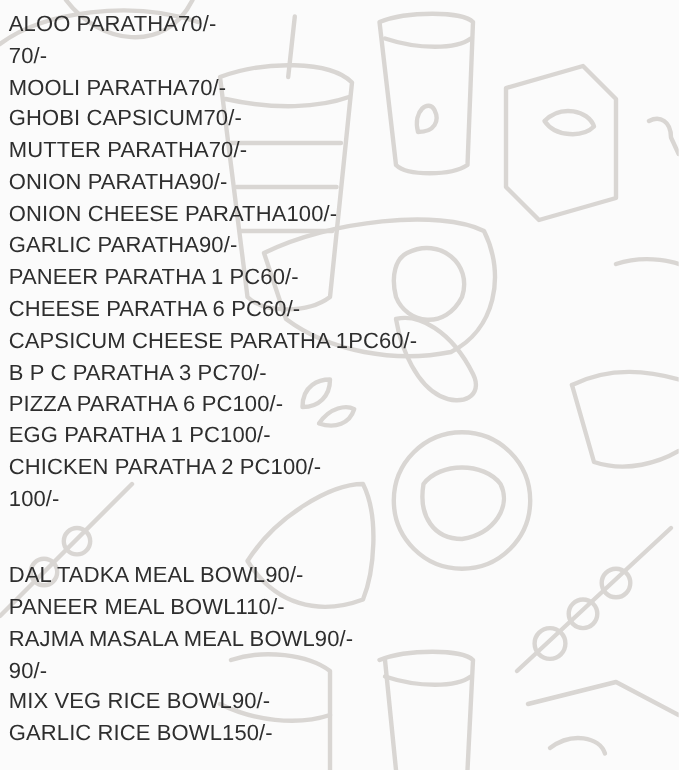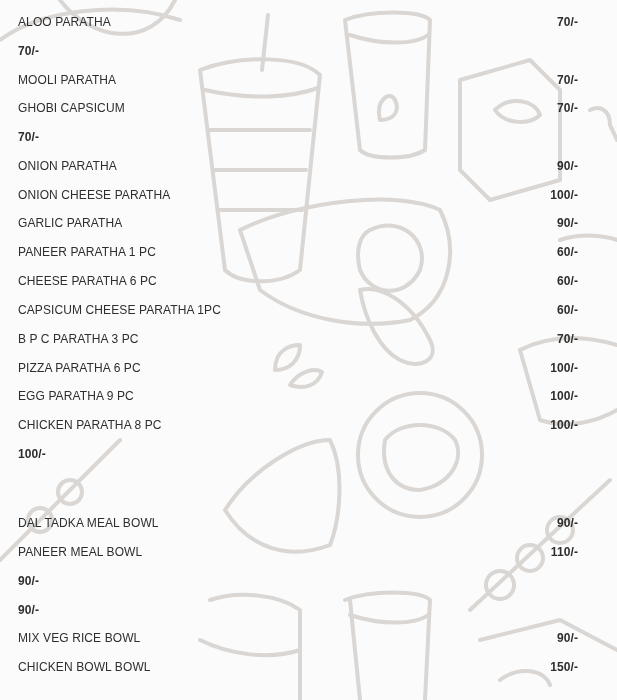--- a/index.html
+++ b/index.html
@@ -29,36 +29,35 @@
       stroke-linejoin: round;
     }
     .menu {
       position: absolute;
       left: 0; top: 0;
       width: 617px; height: 700px;
       z-index: 1;
     }
     .row {
       position: absolute;
-      left: 18px;
+      left: 8px;
       width: 560px;
       height: 24px;
       display: flex;
-      justify-content: space-between;
+      justify-content: flex-start;
       align-items: center;
-      font-size: 12px;
+      font-size: 20px;
       letter-spacing: 0.1px;
     }
     .row .name {
       white-space: nowrap;
     }
     .row .price {
       text-align: right;
       white-space: nowrap;
-      font-weight: bold;
     }
   </style>
 </head>
 <body>
 
 <svg class="doodles" viewBox="0 0 617 700">
 
   <path d="M0 40 C 40 10, 120 0, 180 20"></path>
   <path d="M60 0 C 90 40, 150 50, 175 0"></path>
 
@@ -123,20 +122,21 @@
   </div>
   <div class="row" style="top:68px">
     <span class="name">MOOLI PARATHA</span>
     <span class="price">70/-</span>
   </div>
   <div class="row" style="top:96px">
     <span class="name">GHOBI CAPSICUM</span>
     <span class="price">70/-</span>
   </div>
   <div class="row" style="top:125px">
+    <span class="name">MUTTER PARATHA</span>
     <span class="price">70/-</span>
   </div>
   <div class="row" style="top:154px">
     <span class="name">ONION PARATHA</span>
     <span class="price">90/-</span>
   </div>
   <div class="row" style="top:183px">
     <span class="name">ONION CHEESE PARATHA</span>
     <span class="price">100/-</span>
   </div>
@@ -158,46 +158,47 @@
   </div>
   <div class="row" style="top:327px">
     <span class="name">B P C PARATHA 3 PC</span>
     <span class="price">70/-</span>
   </div>
   <div class="row" style="top:356px">
     <span class="name">PIZZA PARATHA 6 PC</span>
     <span class="price">100/-</span>
   </div>
   <div class="row" style="top:384px">
-    <span class="name">EGG PARATHA 9 PC</span>
+    <span class="name">EGG PARATHA 1 PC</span>
     <span class="price">100/-</span>
   </div>
   <div class="row" style="top:413px">
-    <span class="name">CHICKEN PARATHA 8 PC</span>
+    <span class="name">CHICKEN PARATHA 2 PC</span>
     <span class="price">100/-</span>
   </div>
   <div class="row" style="top:442px">
     <span class="price">100/-</span>
   </div>
 
   <div class="row" style="top:511px">
     <span class="name">DAL TADKA MEAL BOWL</span>
     <span class="price">90/-</span>
   </div>
   <div class="row" style="top:540px">
     <span class="name">PANEER MEAL BOWL</span>
     <span class="price">110/-</span>
   </div>
   <div class="row" style="top:569px">
+    <span class="name">RAJMA MASALA MEAL BOWL</span>
     <span class="price">90/-</span>
   </div>
   <div class="row" style="top:598px">
     <span class="price">90/-</span>
   </div>
   <div class="row" style="top:626px">
     <span class="name">MIX VEG RICE BOWL</span>
     <span class="price">90/-</span>
   </div>
   <div class="row" style="top:655px">
-    <span class="name">CHICKEN BOWL BOWL</span>
+    <span class="name">GARLIC RICE BOWL</span>
     <span class="price">150/-</span>
   </div>
 </div>
 
 </body></html>

